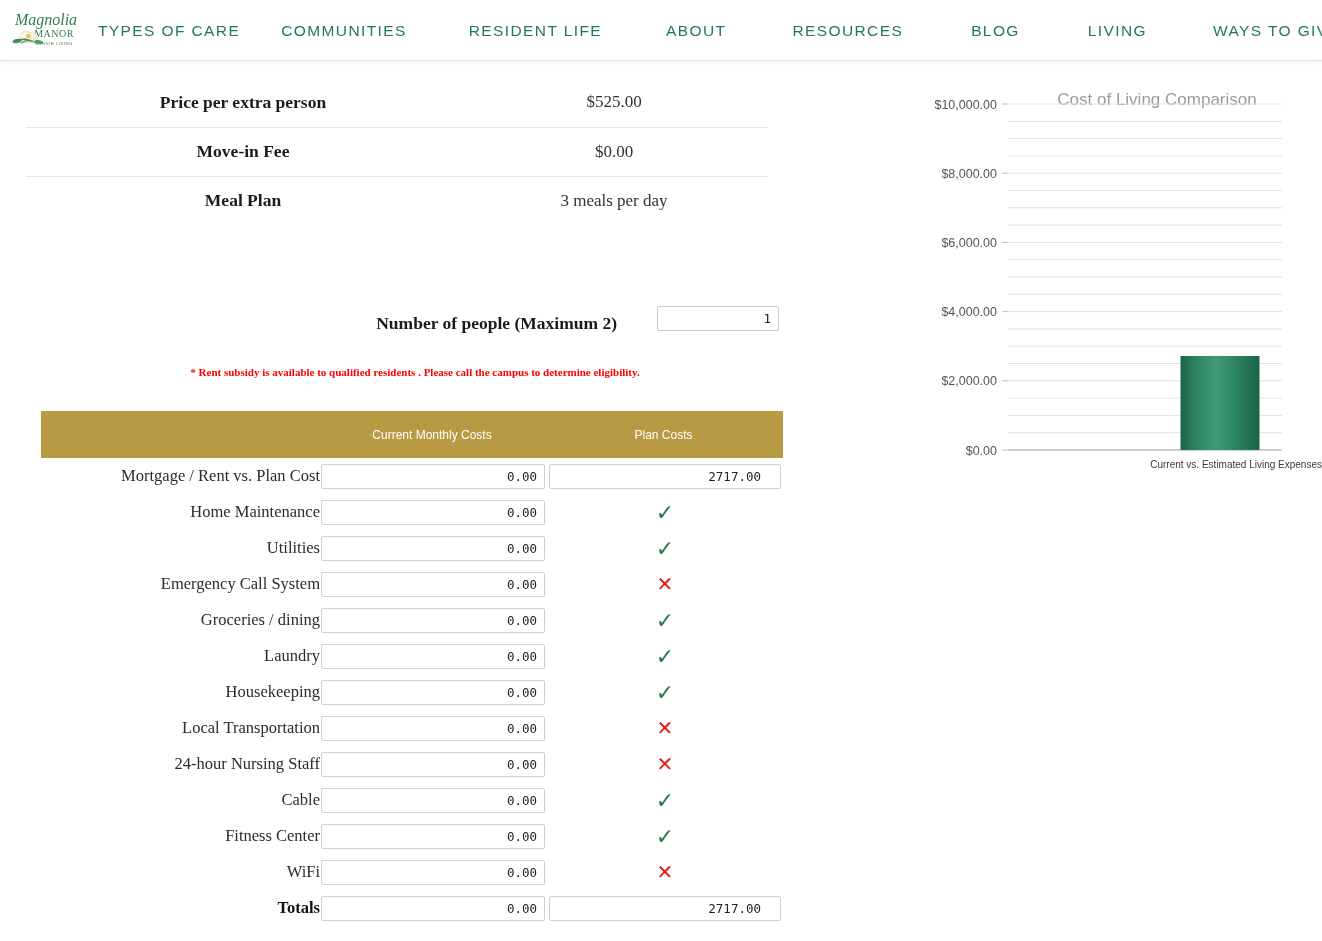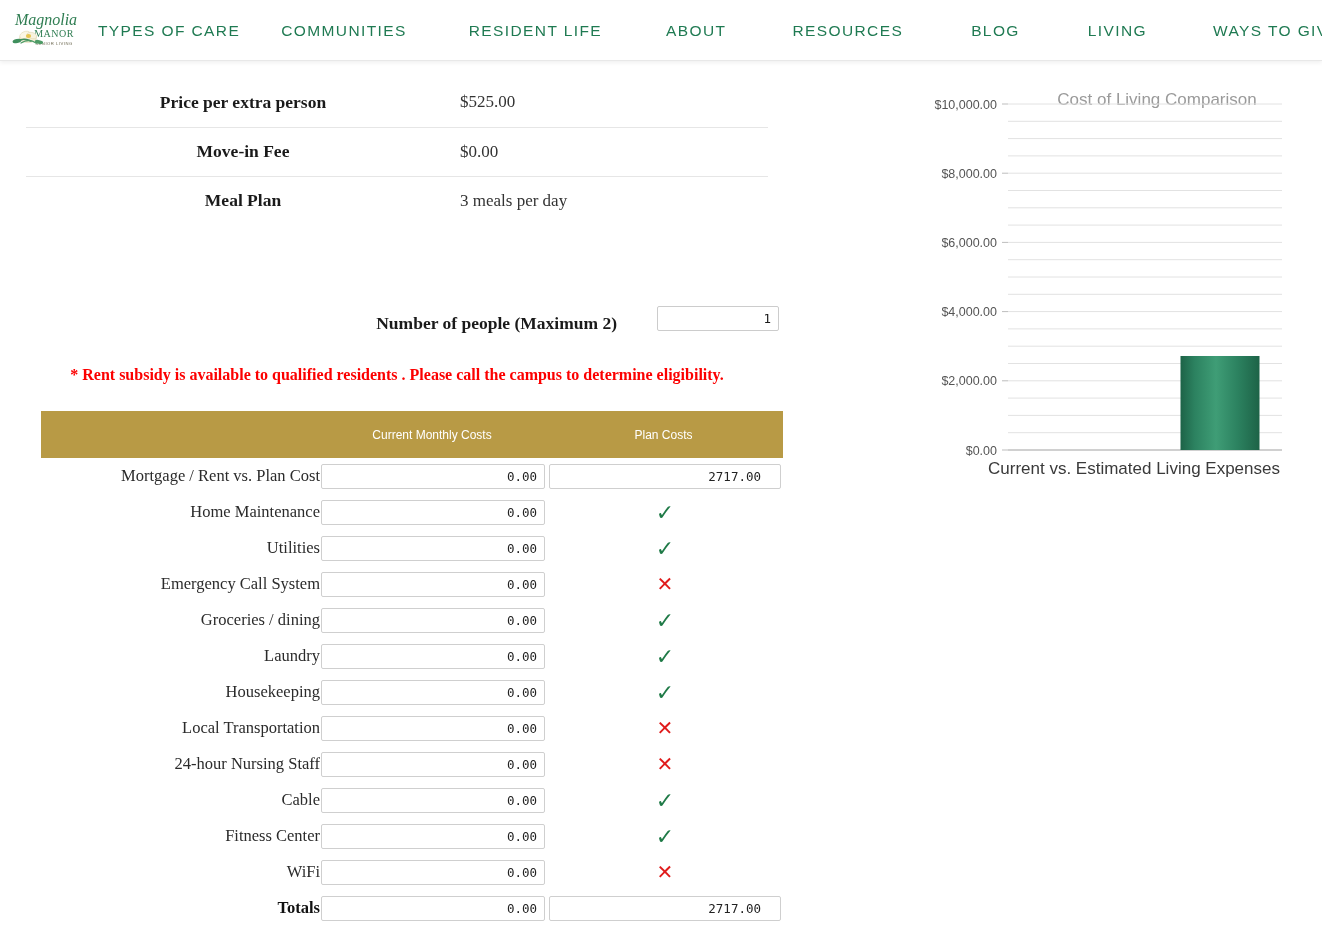--- a/index.html
+++ b/index.html
@@ -71,20 +71,21 @@
   #summary-table tr:last-child td { border-bottom: none; }
   .summary-label {
     width: 434px;
     text-align: center;
     font-size: 17.5px;
     font-weight: bold;
     color: #1a1a1a;
     font-family: "Liberation Serif", serif;
   }
   .summary-value {
+    text-align: center;
     font-size: 17px;
     color: #333333;
     font-family: "Liberation Serif", serif;
   }
 
   
   #people-row {
     position: absolute; left: 41px; top: 228px;
     width: 742px; height: 70px;
   }
@@ -103,26 +104,26 @@
     border-radius: 2px;
     background: #ffffff;
     text-align: right;
     padding: 0 7px;
     font-family: "DejaVu Sans Mono", monospace;
     font-size: 12.5px;
     color: #1a1a1a;
   }
 
   #subsidy-note {
-    position: absolute; left: 26px; top: 305px;
+    position: absolute; left: 44px; top: 305px;
     width: 742px;
     text-align: center;
     color: #fc0000;
     font-weight: bold;
-    font-size: 16px;
+    font-size: 11px;
     font-family: "Liberation Serif", serif;
   }
 
   
   #cost-table {
     position: absolute; left: 41px; top: 350px;
     width: 742px;
     border-collapse: collapse;
     table-layout: fixed;
   }
@@ -230,24 +231,24 @@
     text-align: center;
     padding-left: 62px;
     font-family: "Liberation Sans", sans-serif;
     font-size: 17px;
     color: #9a9a9a;
   }
   #chart-svg { position: absolute; left: 0; top: 0; }
   #chart-xlabel {
     position: absolute; left: 0; top: 398px;
     width: 392px;
-    text-align: left;
+    text-align: right;
     padding-left: 58px;
     font-family: "Liberation Sans", sans-serif;
-    font-size: 17px;
+    font-size: 10px;
     color: #3a3a3a;
   }
   .axis-tick-label {
     font-family: "Liberation Sans", sans-serif;
     font-size: 12.5px;
     fill: #555555;
   }
 </style>
 </head>
 <body>

